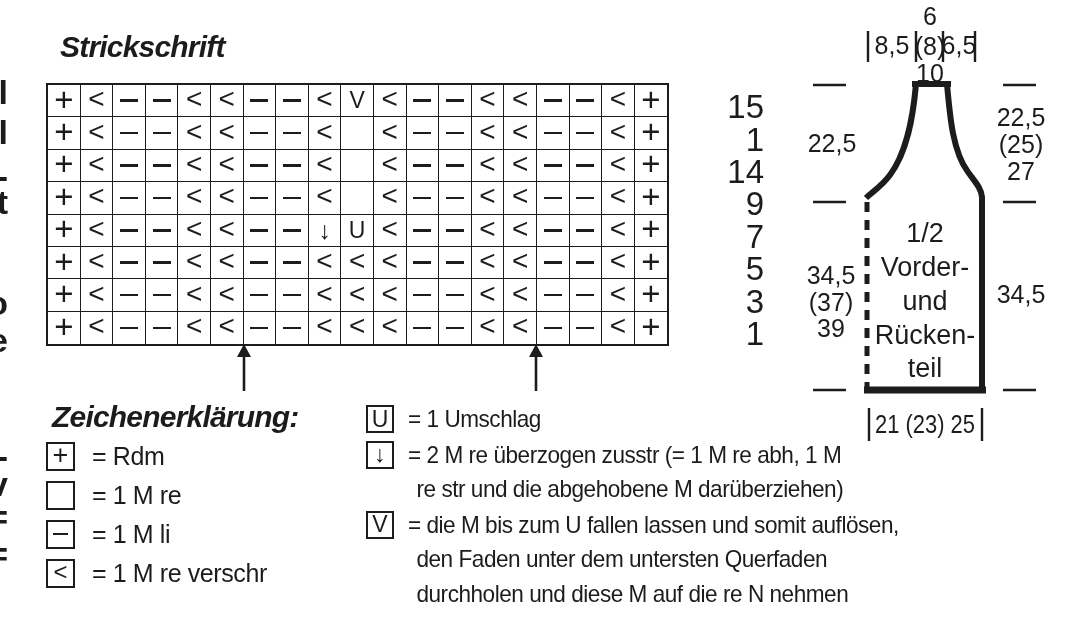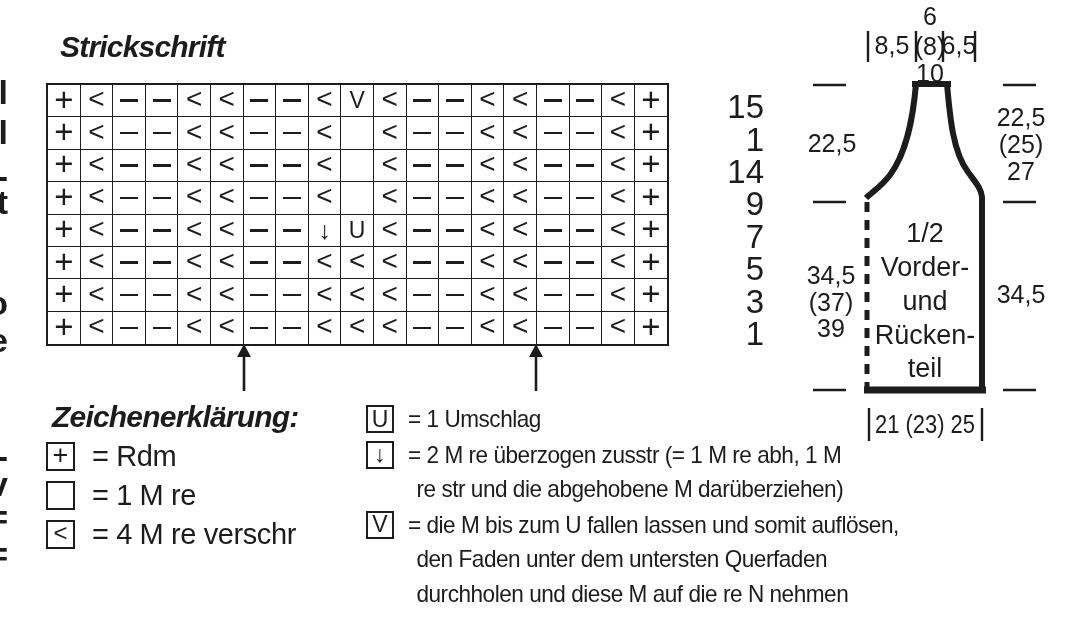--- a/index.html
+++ b/index.html
@@ -53,21 +53,21 @@
   .legend-item{display:flex;align-items:center;height:30px;margin-bottom:9px;}
   .sym-box{
     box-sizing:border-box;width:29px;height:29px;flex:0 0 29px;
     border:2px solid #1c1c1c;margin-right:17px;
     display:flex;align-items:center;justify-content:center;
     font-size:23px;line-height:1;background:#fff;
   }
   .sym-box.b-plus{font-size:27px;padding-bottom:2px;}
   .sym-box.b-lt{font-size:24px;padding-bottom:2px;}
   .sym-box i.dashbar{width:15px;}
-  .legend-text{font-size:29px;letter-spacing:-0.4px;white-space:nowrap;}
+  .legend-text{font-size:25px;letter-spacing:-0.4px;white-space:nowrap;}
   .legend-right{position:absolute;left:366px;top:402px;}
   .legend-ritem{display:flex;margin-bottom:1px;}
   .legend-ritem .sym-box{width:28px;height:28px;flex:0 0 28px;margin-right:14px;margin-top:3px;}
   .rlines{font-size:24px;line-height:34.5px;letter-spacing:-0.5px;
           transform:scaleX(0.94);transform-origin:left top;white-space:nowrap;}
   .rlines .cont{padding-left:9px;}
   
   #schematic-svg{position:absolute;left:800px;top:0;}
   .outline{fill:none;stroke:#1c1c1c;stroke-width:6;}
   .outline-b{fill:none;stroke:#1c1c1c;stroke-width:7;}
@@ -393,22 +393,28 @@
 <div class="legend-left">
     <div class="legend-item">
       <span class="sym-box b-plus">+</span>
       <span class="legend-text">= Rdm</span>
     </div>
     <div class="legend-item">
       <span class="sym-box"></span>
       <span class="legend-text">= 1 M re</span>
     </div>
     <div class="legend-item">
+      <span class="sym-box">
+        <i class="dashbar"></i>
+      </span>
+      <span class="legend-text">= 1 M li</span>
+    </div>
+    <div class="legend-item">
       <span class="sym-box b-lt">&lt;</span>
-      <span class="legend-text">= 4 M re verschr</span>
+      <span class="legend-text">= 1 M re verschr</span>
     </div>
   </div>
 
 <div class="legend-right">
     <div class="legend-ritem">
       <span class="sym-box">U</span>
       <div class="rlines">
         <div>= 1 Umschlag</div>
       </div>
     </div>

